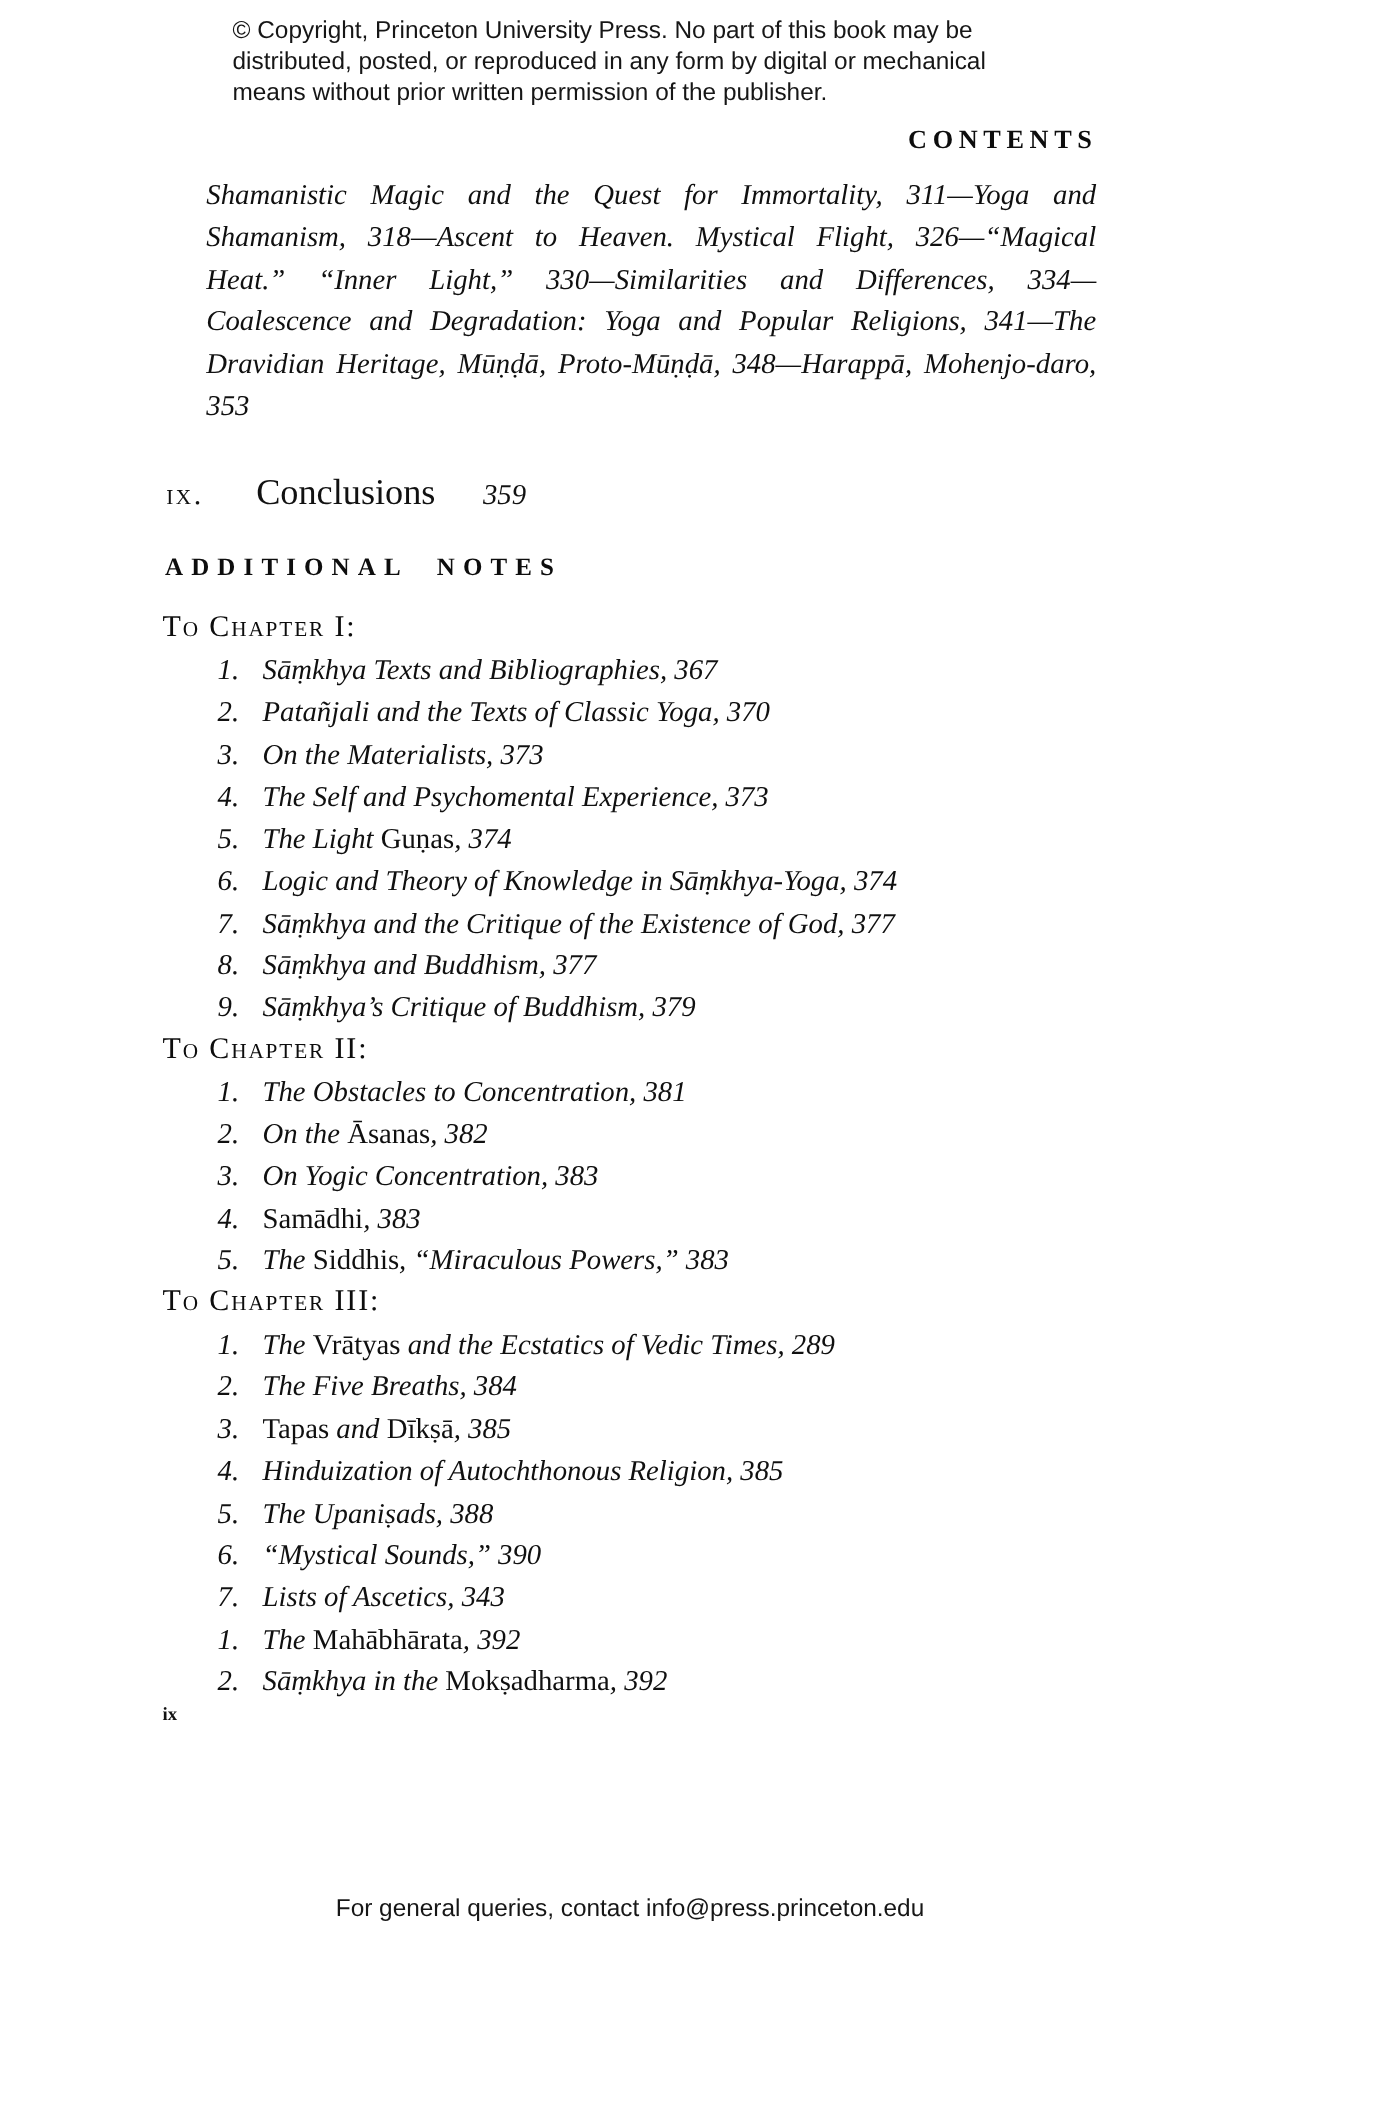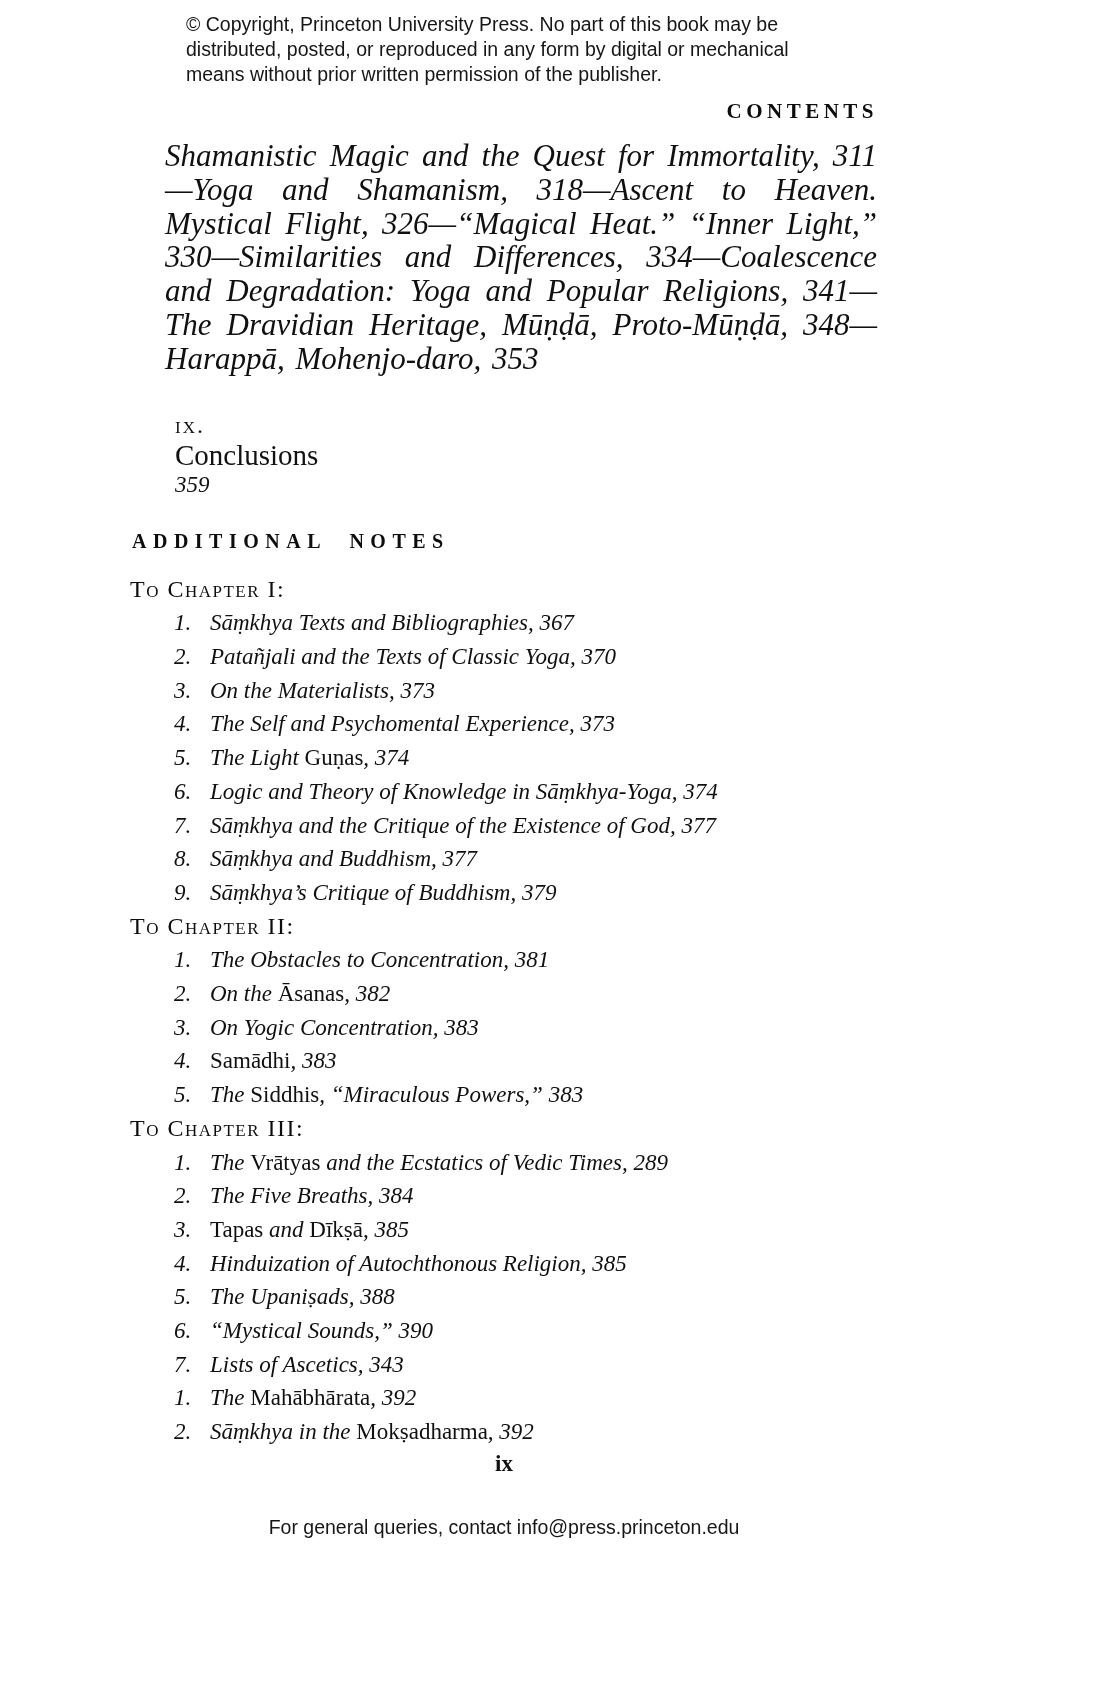--- a/index.html
+++ b/index.html
@@ -34,42 +34,42 @@
     text-align: right;
     font-size: 21px;
     font-weight: 700;
     letter-spacing: 4.5px;
     color: #0d0d0d;
   }
   .intro {
     margin: 15px 0 0 35px;
     width: 712px;
     font-style: italic;
-    font-size: 31px;
+    font-size: 23px;
     line-height: 33.8px;
     text-align: justify;
     word-spacing: 3px;
     color: #101010;
   }
   .conclusions-row {
     margin: 36px 0 0 3px;
     display: flex;
     align-items: baseline;
-    flex-direction: column;
   }
   .chap-numeral {
     font-variant: small-caps;
     font-size: 24px;
     letter-spacing: 2px;
   }
   .chap-title {
     margin-left: 42px;
     font-size: 29px;
   }
   .chap-page {
+    margin-left: 38px;
     font-style: italic;
     font-size: 23px;
   }
   .addl-heading {
     margin: 32px 0 0 2px;
     font-size: 20px;
     font-weight: 700;
     letter-spacing: 6.5px;
     word-spacing: 12px;
     color: #0d0d0d;
@@ -93,22 +93,22 @@
   }
   .note-num {
     flex: none;
     width: 36px;
     font-style: italic;
   }
   .note-text .ital { font-style: italic; }
   .note-text .roman { font-style: normal; }
   .folio {
     margin-top: 2px;
-    text-align: center;
-    font-size: 23px;
+    text-align: left;
+    font-size: 15px;
     font-weight: 700;
   }
   .footer {
     position: absolute;
     top: 1516px;
     left: 0;
     width: 100%;
     text-align: center;
     font-family: "Liberation Sans", sans-serif;
     font-size: 19.5px;

